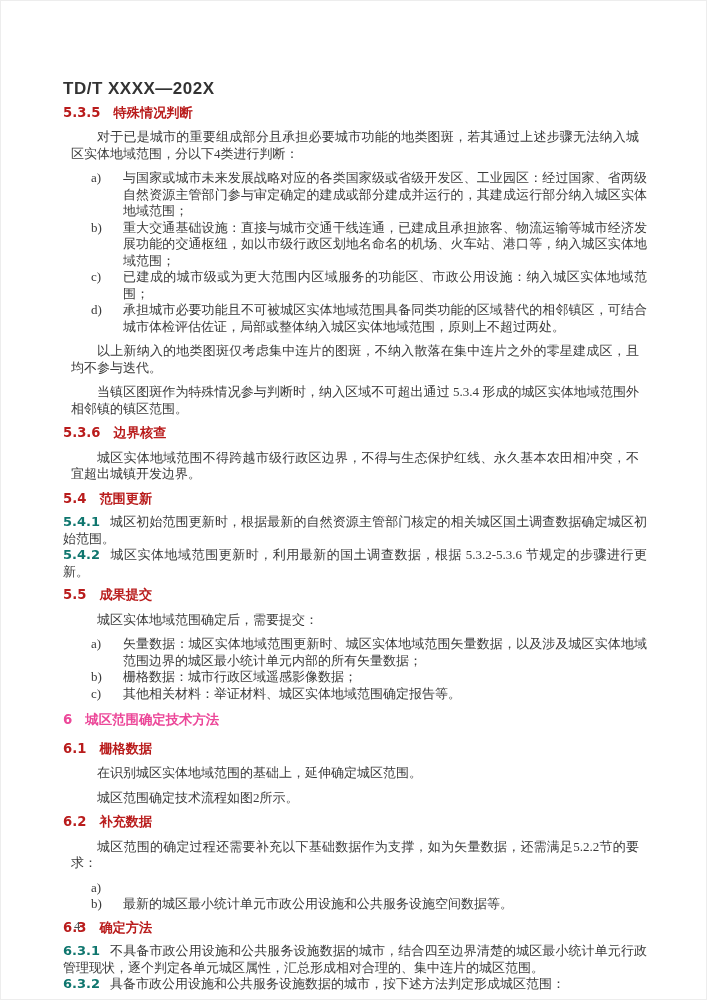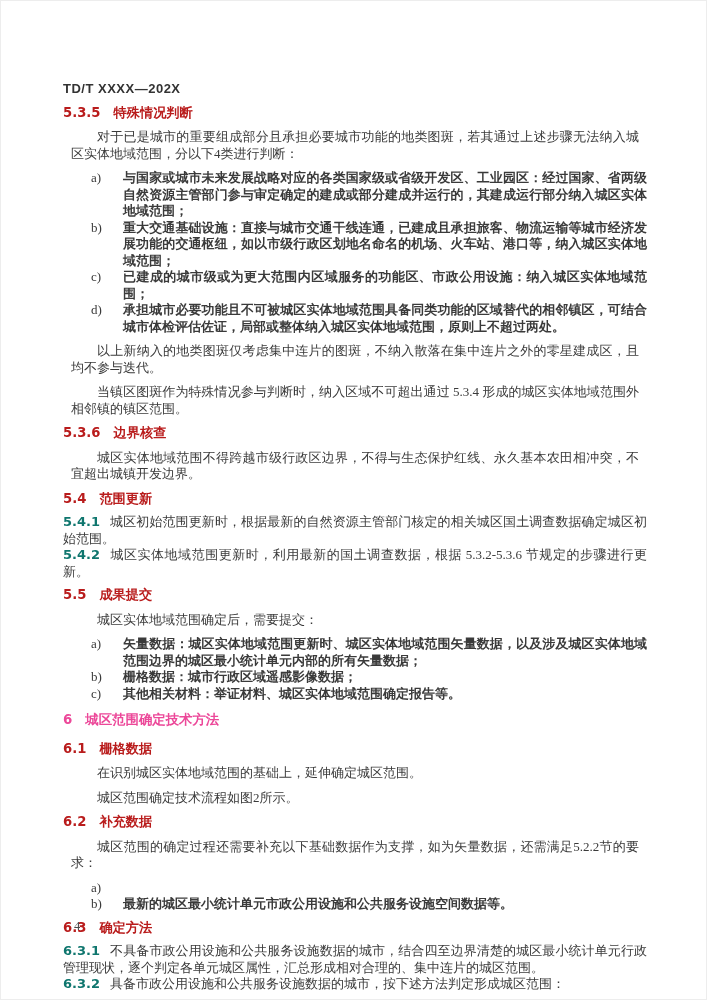--- a/index.html
+++ b/index.html
@@ -18,21 +18,21 @@
     box-sizing: border-box;
     background: #ffffff;
     border: 1px solid #ededed;
     padding: 80px 59px 0 62px;
     font-size: 13px;
     line-height: 16.5px;
   }
   .doc-header {
     font-family: "Liberation Sans", "DejaVu Sans", sans-serif;
     font-weight: bold;
-    font-size: 13px;
+    font-size: 17px;
     letter-spacing: 0.5px;
     color: #333333;
     margin-bottom: 7px;
   }
   .h3 {
     font-family: "DejaVu Sans", "Liberation Sans", sans-serif;
     font-weight: bold;
     font-size: 13.2px;
     color: #b91c1c;
     margin: 7px 0;
@@ -64,21 +64,20 @@
     display: flex;
     padding-left: 28px;
   }
   .li-label {
     flex: none;
     width: 32px;
   }
   .li-text {
     flex: 1;
     text-align: justify;
-    font-weight: bold;
   }
   .page-number {
     position: absolute;
     left: 73px;
     top: 917px;
     font-size: 12.5px;
     color: #4a4a4a;
   }
 </style>
 </head>

